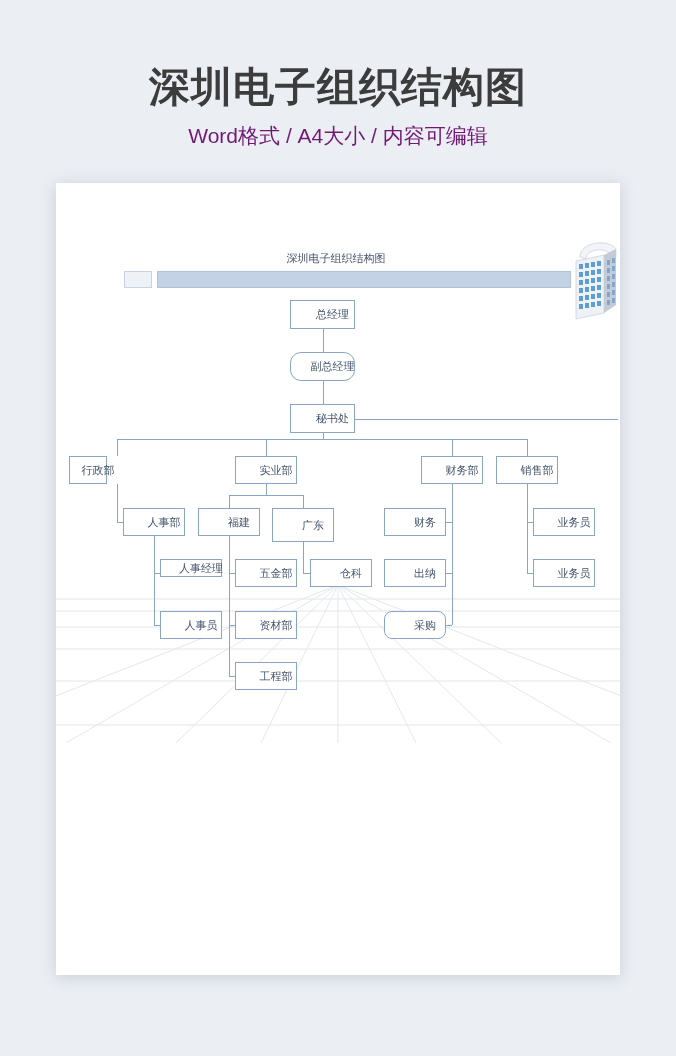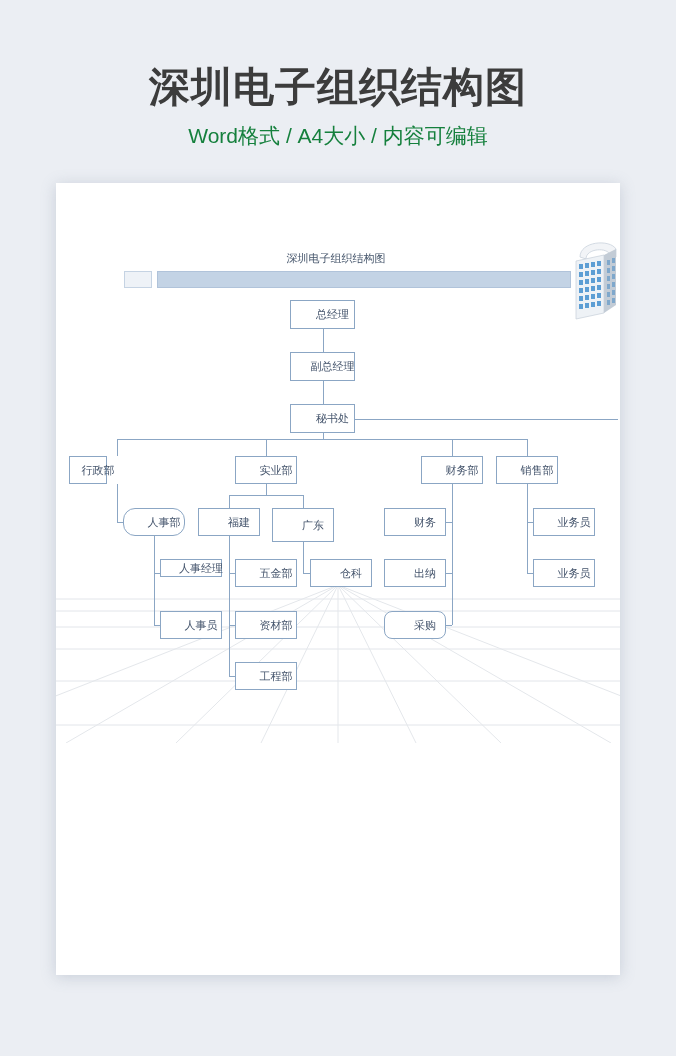--- a/index.html
+++ b/index.html
@@ -35,21 +35,21 @@
     color: #3c3c3c;
     line-height: 50px;
     white-space: nowrap;
   }
   .banner-sub {
     position: absolute;
     left: 0;
     top: 122px;
     width: 676px;
     font-size: 21px;
-    color: #15803d;
+    color: #701a75;
     line-height: 28px;
     white-space: nowrap;
   }
 
   
   .paper {
     position: absolute;
     left: 56px;
     top: 183px;
     width: 564px;
@@ -266,27 +266,27 @@
         <div class="conn v" style="left: 396px; top: 301px; height: 141px;"></div>
         <div class="conn h" style="left: 390px; top: 339px; width: 6px;"></div>
         <div class="conn h" style="left: 390px; top: 390px; width: 6px;"></div>
         <div class="conn h" style="left: 390px; top: 442px; width: 6px;"></div>
         <div class="conn v" style="left: 471px; top: 301px; height: 89px;"></div>
         <div class="conn h" style="left: 471px; top: 339px; width: 6px;"></div>
         <div class="conn h" style="left: 471px; top: 390px; width: 6px;"></div>
       </div>
     <div id="nodes">
         <div class="node" style="left: 234px; top: 117px; width: 65px; height: 29px;">总经理</div>
-        <div class="node" style="left: 234px; top: 169px; width: 65px; height: 29px;">副总经理</div>
+        <div class="node" style="left: 234px; top: 169px; width: 65px; height: 29px; border-radius: 11px;">副总经理</div>
         <div class="node" style="left: 234px; top: 221px; width: 65px; height: 29px;">秘书处</div>
         <div class="node" style="left: 13px; top: 273px; width: 38px; height: 28px;">行政部</div>
         <div class="node" style="left: 179px; top: 273px; width: 62px; height: 28px;">实业部</div>
         <div class="node" style="left: 365px; top: 273px; width: 62px; height: 28px;">财务部</div>
         <div class="node" style="left: 440px; top: 273px; width: 62px; height: 28px;">销售部</div>
-        <div class="node" style="left: 67px; top: 325px; width: 62px; height: 28px; border-radius: 12px;">人事部</div>
+        <div class="node" style="left: 67px; top: 325px; width: 62px; height: 28px;">人事部</div>
         <div class="node" style="left: 142px; top: 325px; width: 62px; height: 28px;">福建</div>
         <div class="node" style="left: 216px; top: 325px; width: 62px; height: 34px;">广东</div>
         <div class="node" style="left: 328px; top: 325px; width: 62px; height: 28px;">财务</div>
         <div class="node" style="left: 477px; top: 325px; width: 62px; height: 28px;">业务员</div>
         <div class="node" style="left: 104px; top: 376px; width: 62px; height: 18px; text-align: right;">人事经理</div>
         <div class="node" style="left: 179px; top: 376px; width: 62px; height: 28px; text-align: center;">五金部</div>
         <div class="node" style="left: 254px; top: 376px; width: 62px; height: 28px;">仓科</div>
         <div class="node" style="left: 328px; top: 376px; width: 62px; height: 28px;">出纳</div>
         <div class="node" style="left: 477px; top: 376px; width: 62px; height: 28px;">业务员</div>
         <div class="node" style="left: 104px; top: 428px; width: 62px; height: 28px;">人事员</div>

